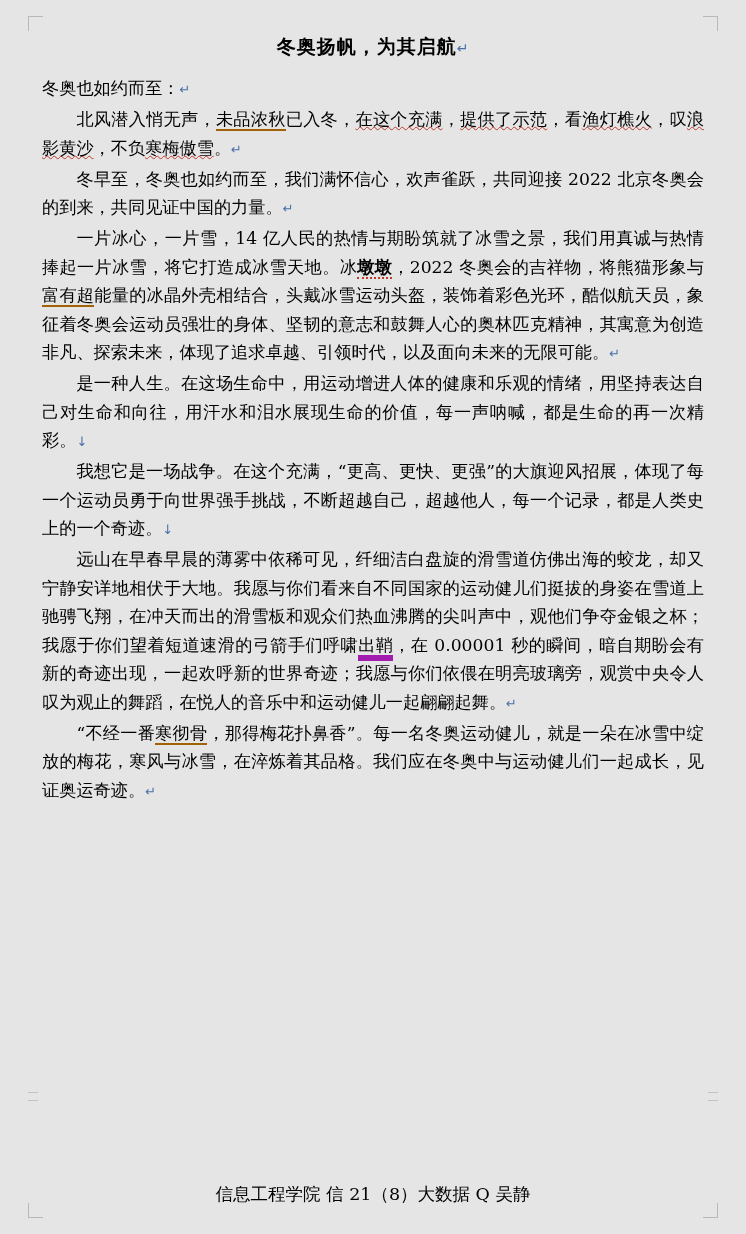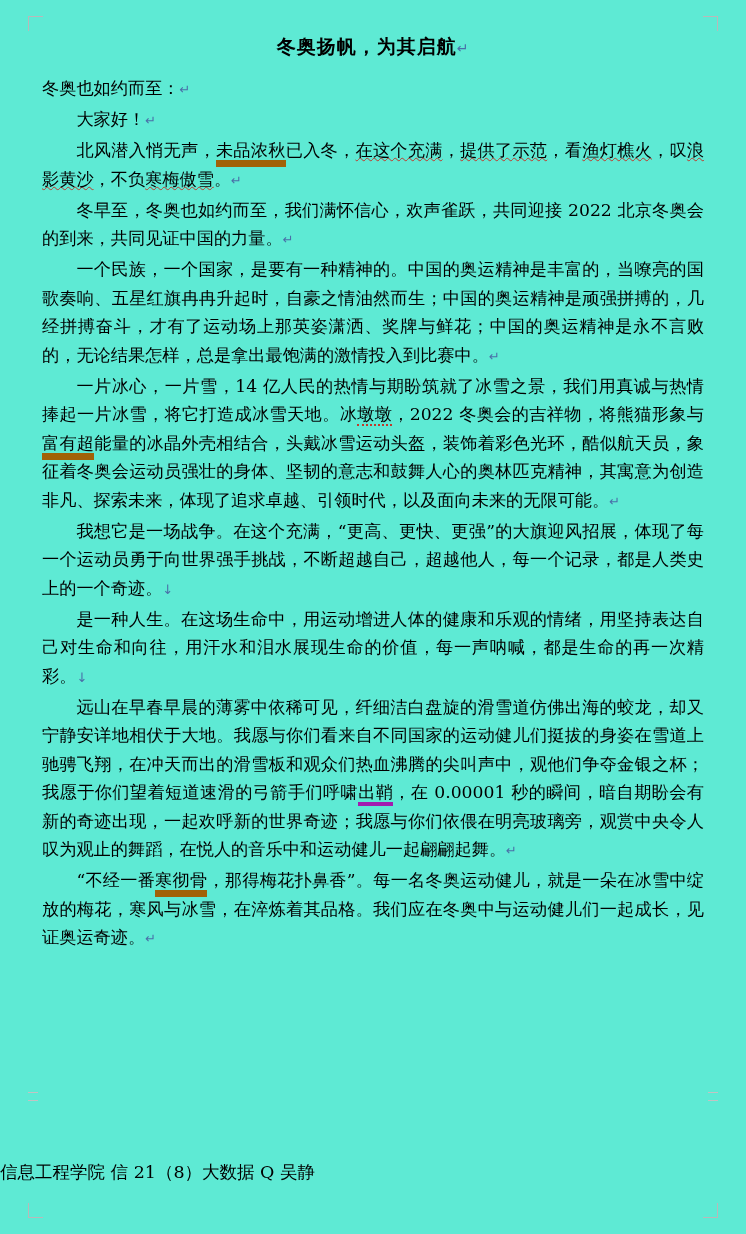--- a/index.html
+++ b/index.html
@@ -11,21 +11,21 @@
     width: 746px;
     height: 1234px;
     position: relative;
     font-family: "DejaVu Serif", "Liberation Serif", serif;
     color: #000000;
     overflow: hidden;
   }
   .page {
     position: absolute;
     inset: 0;
-    background: #5eead4;
+    background: #e5e5e5;
   }
   
   .mark {
     position: absolute;
     border-color: #b9b9b9;
     border-style: solid;
     width: 14px;
     height: 14px;
   }
   .mark.tl { top: 16px; left: 28px; border-width: 1px 0 0 1px; }
@@ -71,31 +71,31 @@
     font-family: "DejaVu Sans", "Liberation Sans", sans-serif;
     font-size: 13px;
   }
   .arrow {
     color: #4a6fa8;
     font-family: "DejaVu Sans", "Liberation Sans", sans-serif;
     font-size: 13px;
   }
 
   
-  .u-blue { border-bottom: 7px solid #a16207; }
-  .u-red  { border-bottom: 4px solid #a21caf; }
-  .sq-red { border-bottom: 2px dotted #c0392b; }
+  .u-blue { border-bottom: 2px solid #a16207; }
+  .u-red  { border-bottom: 6px solid #a21caf; }
+  .sq-red { border-bottom: 2px dotted #c0392b; font-weight: bold; }
   .w-red  { text-decoration: underline wavy #c0392b; text-decoration-thickness: 1px; }
 
   .footer {
     position: absolute;
     left: 0;
     right: 0;
-    bottom: 50px;
-    text-align: left;
+    bottom: 28px;
+    text-align: center;
     font-size: 17.5px;
   }
 </style>
 </head>
 <body>
 
 <div class="page">
 
   <div class="mark tl"></div>
   <div class="mark tr"></div>
@@ -105,35 +105,33 @@
   <div class="side-mark r" style="top:1092px"></div>
   <div class="side-mark l" style="top:1100px"></div>
   <div class="side-mark r" style="top:1100px"></div>
 
   <div class="doc">
 
     <div class="title"><span>冬奥扬帆，为其启航</span><span class="pilcrow">↵</span></div>
 
     <p><span>冬奥也如约而至：</span><span class="pilcrow">↵</span></p>
 
-    <p class="indent"><span>大家好！</span><span class="pilcrow">↵</span></p>
 
     <p class="indent">北风潜入悄无声，<span class="u-blue">未品浓秋</span>已入冬，<span class="w-red">在这个充满</span>，<span class="w-red">提供了示范</span>，看<span class="w-red">渔灯樵火</span>，叹<span class="w-red">浪影黄沙</span>，不负<span class="w-red">寒梅傲雪</span>。<span class="pilcrow">↵</span></p>
 
     <p class="indent"><span>冬早至，冬奥也如约而至，我们满怀信心，欢声雀跃，共同迎接 2022 北京冬奥会的到来，共同见证中国的力量。</span><span class="pilcrow">↵</span></p>
 
 
-    <p class="indent"><span>一个民族，一个国家，是要有一种精神的。中国的奥运精神是丰富的，当嘹亮的国歌奏响、五星红旗冉冉升起时，自豪之情油然而生；中国的奥运精神是顽强拼搏的，几经拼搏奋斗，才有了运动场上那英姿潇洒、奖牌与鲜花；中国的奥运精神是永不言败的，无论结果怎样，总是拿出最饱满的激情投入到比赛中。</span><span class="pilcrow">↵</span></p>
 
     <p class="indent">一片冰心，一片雪，14 亿人民的热情与期盼筑就了冰雪之景，我们用真诚与热情捧起一片冰雪，将它打造成冰雪天地。冰<span class="sq-red">墩墩</span>，2022 冬奥会的吉祥物，将熊猫形象与<span class="u-blue">富有超</span>能量的冰晶外壳相结合，头戴冰雪运动头盔，装饰着彩色光环，酷似航天员，象征着冬奥会运动员强壮的身体、坚韧的意志和鼓舞人心的奥林匹克精神，其寓意为创造非凡、探索未来，体现了追求卓越、引领时代，以及面向未来的无限可能。<span class="pilcrow">↵</span></p>
 
 
+    <p class="indent"><span>是一种人生。在这场生命中，用运动增进人体的健康和乐观的情绪，用坚持表达自己对生命和向往，用汗水和泪水展现生命的价值，每一声呐喊，都是生命的再一次精彩。</span><span class="arrow">↓</span></p>
+
     <p class="indent"><span>我想它是一场战争。在这个充满，“更高、更快、更强”的大旗迎风招展，体现了每一个运动员勇于向世界强手挑战，不断超越自己，超越他人，每一个记录，都是人类史上的一个奇迹。</span><span class="arrow">↓</span></p>
-
-    <p class="indent"><span>是一种人生。在这场生命中，用运动增进人体的健康和乐观的情绪，用坚持表达自己对生命和向往，用汗水和泪水展现生命的价值，每一声呐喊，都是生命的再一次精彩。</span><span class="arrow">↓</span></p>
 
 
     <p class="indent">远山在早春早晨的薄雾中依稀可见，纤细洁白盘旋的滑雪道仿佛出海的蛟龙，却又宁静安详地相伏于大地。我愿与你们看来自不同国家的运动健儿们挺拔的身姿在雪道上驰骋飞翔，在冲天而出的滑雪板和观众们热血沸腾的尖叫声中，观他们争夺金银之杯；我愿于你们望着短道速滑的弓箭手们呼啸<span class="u-red">出鞘</span>，在 0.00001 秒的瞬间，暗自期盼会有新的奇迹出现，一起欢呼新的世界奇迹；我愿与你们依偎在明亮玻璃旁，观赏中央令人叹为观止的舞蹈，在悦人的音乐中和运动健儿一起翩翩起舞。<span class="pilcrow">↵</span></p>
 
     <p class="indent">“不经一番<span class="u-blue">寒彻骨</span>，那得梅花扑鼻香”。每一名冬奥运动健儿，就是一朵在冰雪中绽放的梅花，寒风与冰雪，在淬炼着其品格。我们应在冬奥中与运动健儿们一起成长，见证奥运奇迹。<span class="pilcrow">↵</span></p>
 
   </div>
 
   <div class="footer">
     <span>信息工程学院  信 21（8）大数据 Q   吴静</span>

